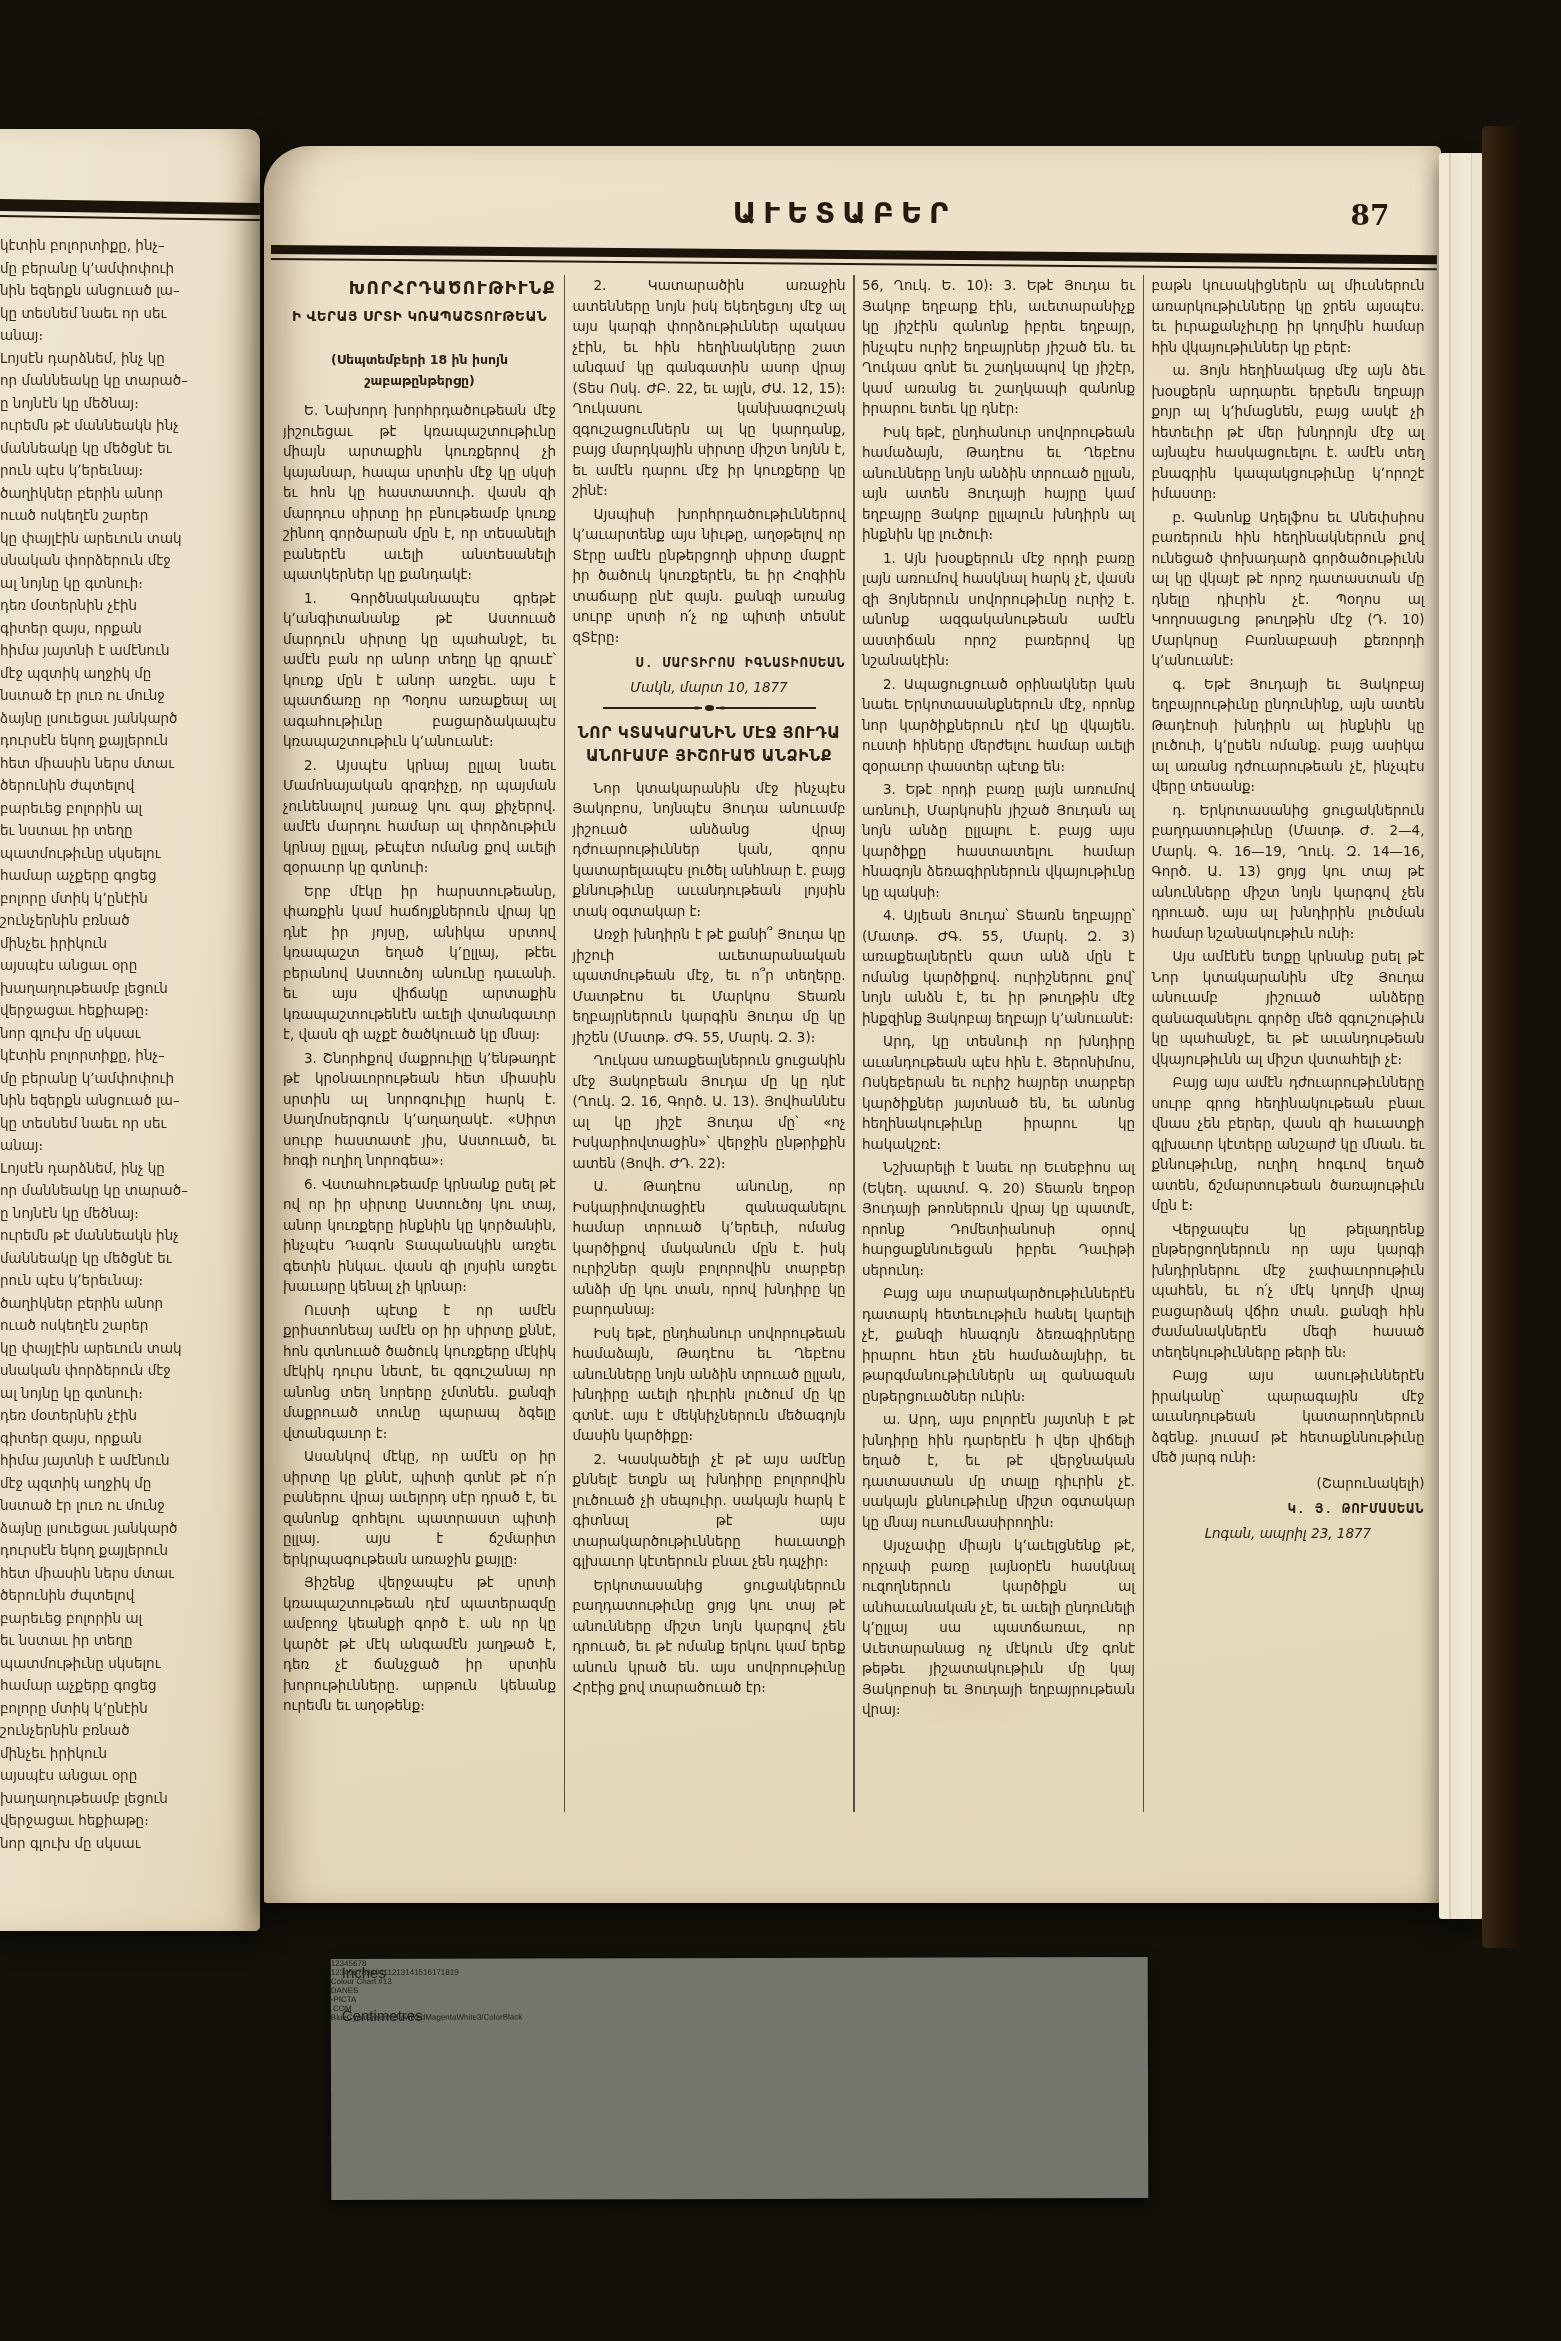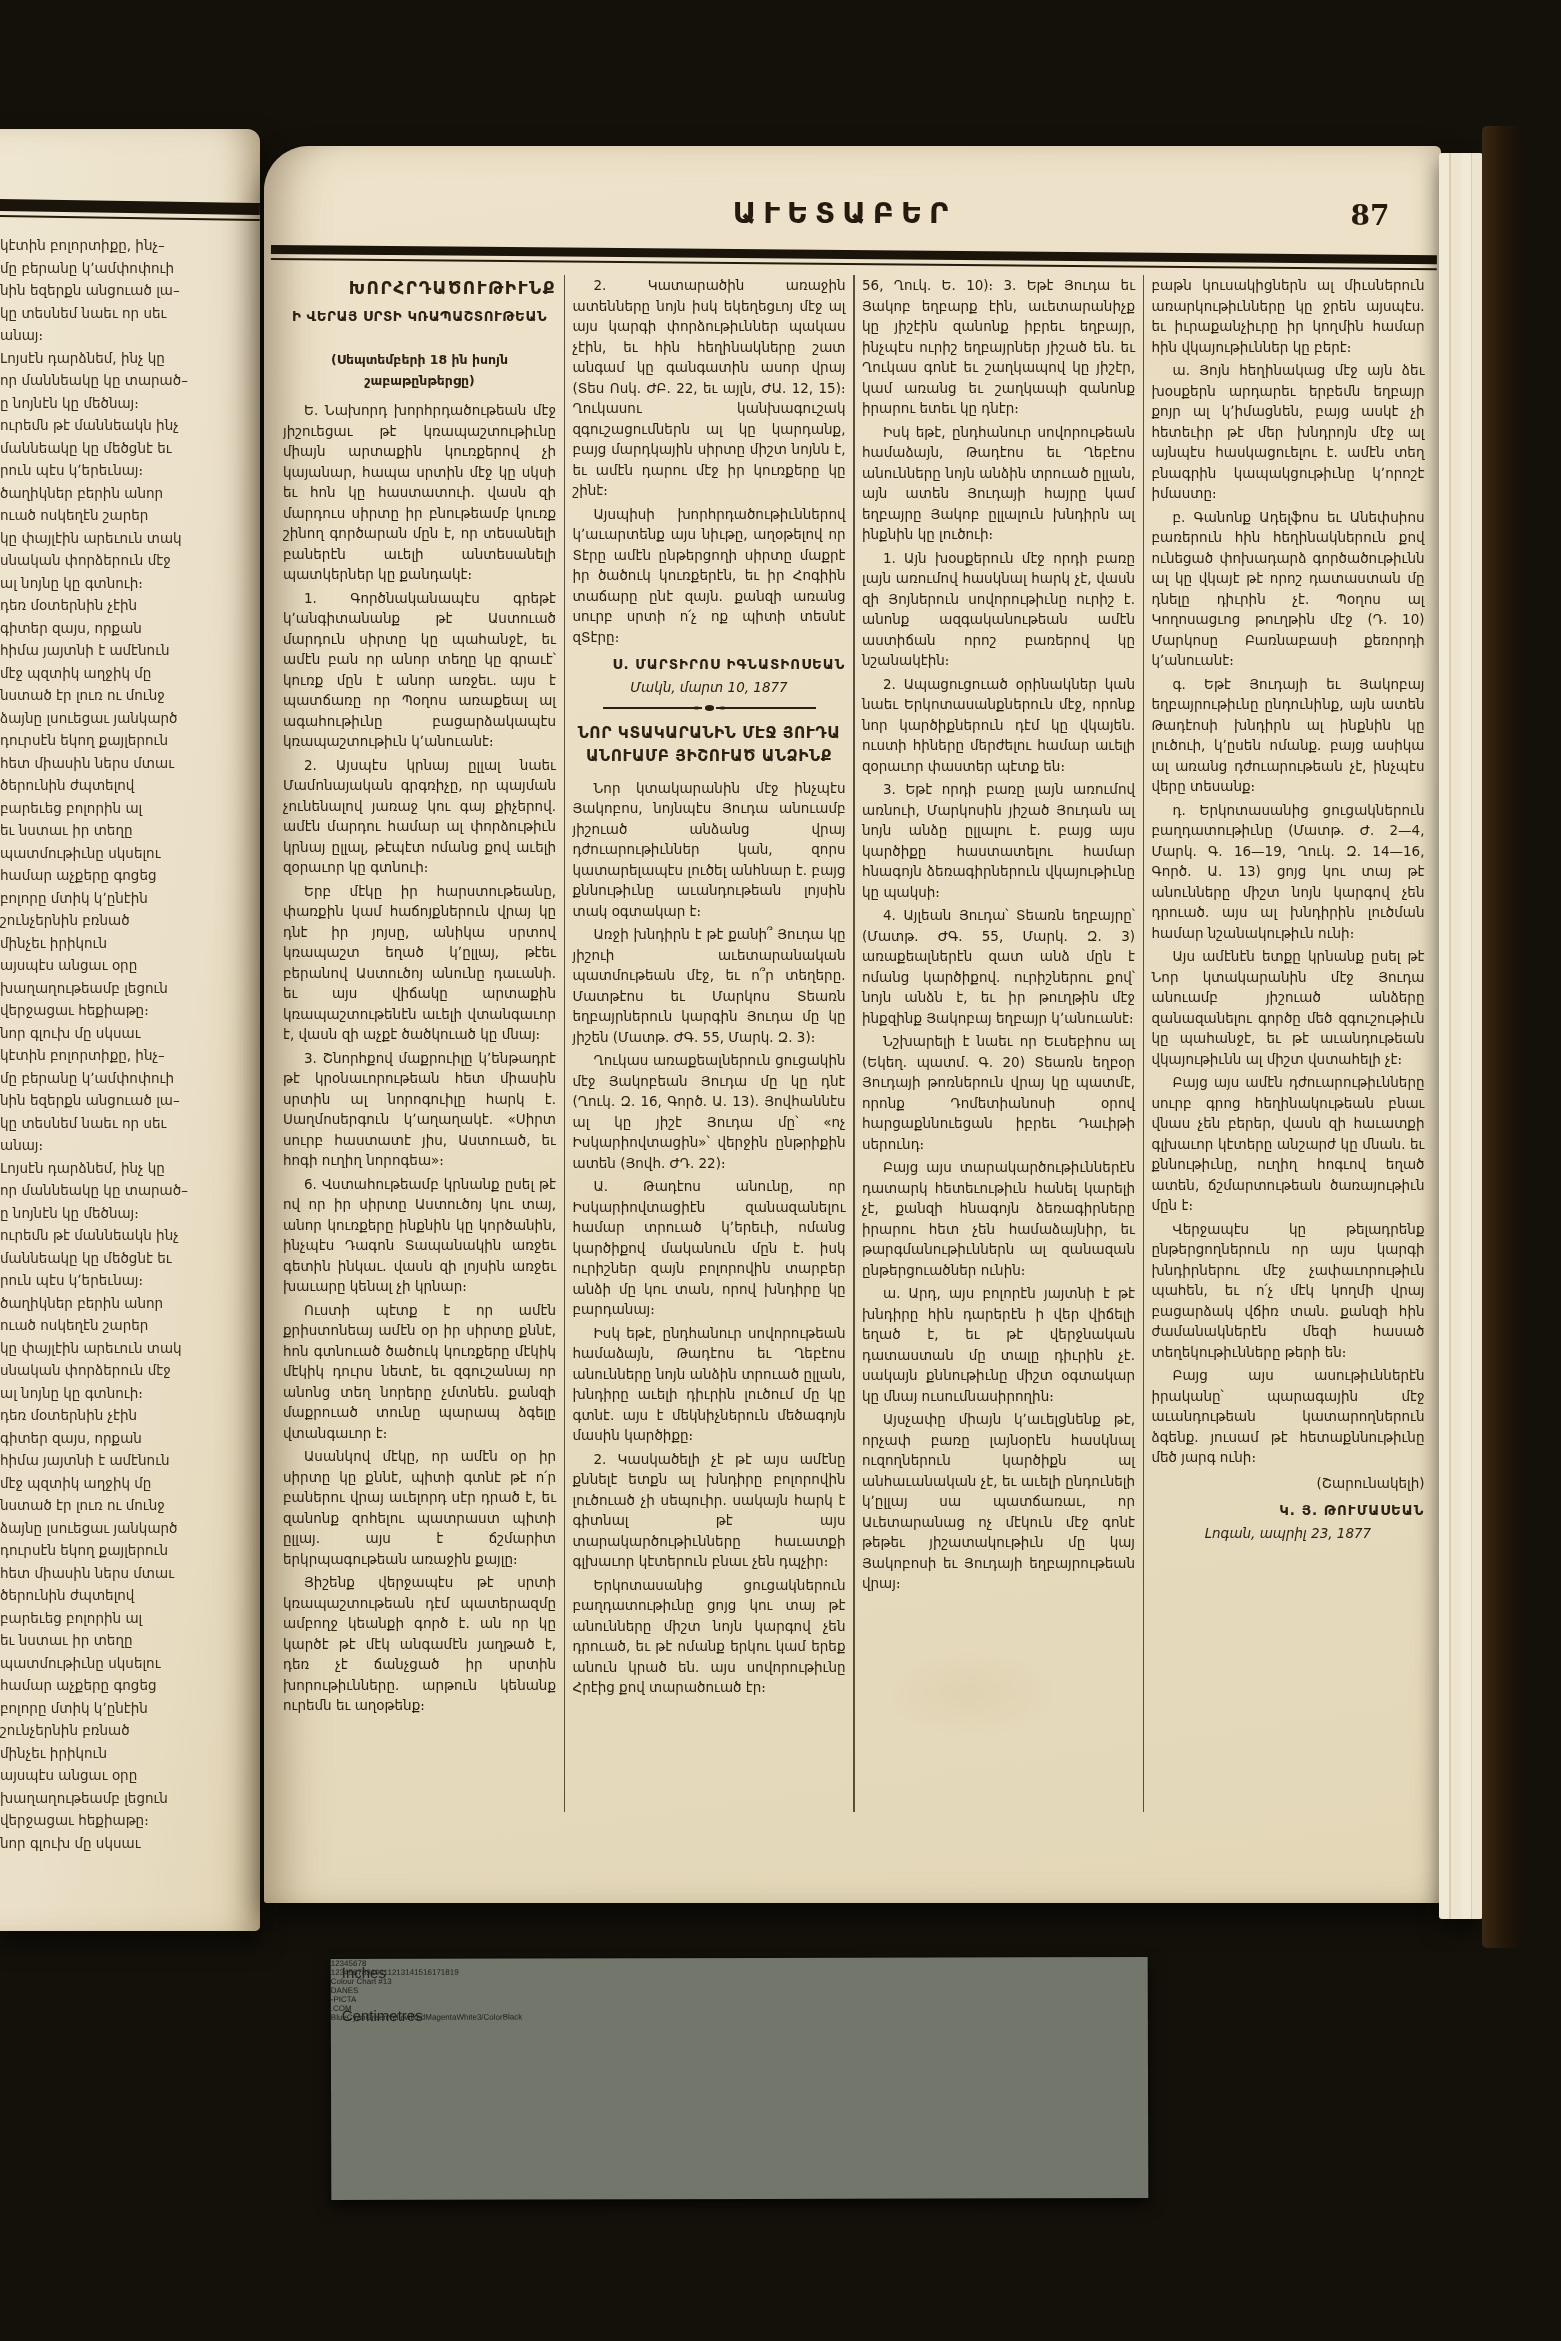--- a/index.html
+++ b/index.html
@@ -50,21 +50,21 @@
   
   .columns{position:absolute;top:129px;left:19px;width:1142px;height:1541px;display:flex;overflow:hidden;}
   .col{width:273px;flex:0 0 273px;color:#2e2114;font-size:13.5px;line-height:20.5px;text-align:justify;}
   .colsep{flex:0 0 1.5px;background:rgba(58,42,26,.8);margin:0 7.5px;height:1537px;}
   .bp{margin:0 0 3px 0;text-indent:21px;}
   .c3 p:first-of-type,.c4 p:first-of-type{text-indent:0;}
   .art-title{font-size:17px;font-weight:bold;letter-spacing:1.5px;text-align:right;margin:3px 0 7px;text-indent:0;}
   .art-sub{font-size:13.5px;font-weight:bold;letter-spacing:0.5px;text-align:center;margin:0 0 24px;text-indent:0;}
   .art-note{font-size:12.5px;text-align:center;margin:0 0 9px;text-indent:0;font-weight:bold;}
   .a2-title{font-size:15.5px;font-weight:bold;letter-spacing:0.5px;text-align:center;line-height:23px;margin:5px 0 10px;text-indent:0;}
-  .sig{ text-align:right;font-weight:bold;letter-spacing:1px;font-size:13.5px;margin:7px 0 2px;}
+  .sig{ text-align:right;font-weight:bold;letter-spacing:1px;font-size:13.5px;margin:7px 0 2px;font-family:Liberation Mono, monospace;}
   .dateline{text-align:center;font-style:italic;font-size:13.5px;margin:0 4px 5px;}
   .orn{display:flex;align-items:center;justify-content:center;margin:8px 30px 11px;}
   .orn::before,.orn::after{content:"";flex:1;height:1.5px;background:#2c2013;}
   .orn-eye{width:9px;height:5.5px;border-radius:50%;background:#2c2013;margin:0 2.5px;
     box-shadow:-13px 0 0 -1.5px #2c2013, 13px 0 0 -1.5px #2c2013;}
   .cont{ text-align:right;font-size:13.5px;margin:5px 0 2px;}
   
   .fore-edge{position:absolute;left:1439px;top:153px;width:44px;height:1766px;
     background:repeating-linear-gradient(90deg,#f0e9d6 0 10px,#d9cdae 10px 11.5px,#ece4cf 11.5px 22px);
     border-radius:3px;box-shadow:0 10px 20px rgba(0,0,0,.5);}
@@ -246,20 +246,21 @@
     <div class="colsep"></div>
 
     <div class="col c3">
 
     <p class="bp">56, Ղուկ. Ե. 10)։ 3. Եթէ Յուդա եւ Յակոբ եղբարք էին, աւետարանիչք կը յիշէին զանոնք իբրեւ եղբայր, ինչպէս ուրիշ եղբայրներ յիշած են. եւ Ղուկաս գոնէ եւ շաղկապով կը յիշէր, կամ առանց եւ շաղկապի զանոնք իրարու ետեւ կը դնէր։</p>
         <p class="bp">Իսկ եթէ, ընդհանուր սովորութեան համաձայն, Թադէոս եւ Ղեբէոս անունները նոյն անձին տրուած ըլլան, այն ատեն Յուդայի հայրը կամ եղբայրը Յակոբ ըլլալուն խնդիրն ալ ինքնին կը լուծուի։</p>
         <p class="bp">1. Այն խօսքերուն մէջ որդի բառը լայն առումով հասկնալ հարկ չէ, վասն զի Յոյներուն սովորութիւնը ուրիշ է. անոնք ազգականութեան ամէն աստիճան որոշ բառերով կը նշանակէին։</p>
         <p class="bp">2. Ապացուցուած օրինակներ կան նաեւ Երկոտասանքներուն մէջ, որոնք նոր կարծիքներուն դէմ կը վկայեն. ուստի հիները մերժելու համար աւելի զօրաւոր փաստեր պէտք են։</p>
         <p class="bp">3. Եթէ որդի բառը լայն առումով առնուի, Մարկոսին յիշած Յուդան ալ նոյն անձը ըլլալու է. բայց այս կարծիքը հաստատելու համար հնագոյն ձեռագիրներուն վկայութիւնը կը պակսի։</p>
         <p class="bp">4. Այլեան Յուդա՝ Տեառն եղբայրը՝ (Մատթ. ԺԳ. 55, Մարկ. Զ. 3) առաքեալներէն զատ անձ մըն է ոմանց կարծիքով. ուրիշներու քով՝ նոյն անձն է, եւ իր թուղթին մէջ ինքզինք Յակոբայ եղբայր կ՚անուանէ։</p>
+        <p class="bp">Արդ, կը տեսնուի որ խնդիրը աւանդութեան պէս հին է. Յերոնիմոս, Ոսկեբերան եւ ուրիշ հայրեր տարբեր կարծիքներ յայտնած են, եւ անոնց հեղինակութիւնը իրարու կը հակակշռէ։</p>
         <p class="bp">Նշխարելի է նաեւ որ Եւսեբիոս ալ (Եկեղ. պատմ. Գ. 20) Տեառն եղբօր Յուդայի թոռներուն վրայ կը պատմէ, որոնք Դոմետիանոսի օրով հարցաքննուեցան իբրեւ Դաւիթի սերունդ։</p>
         <p class="bp">Բայց այս տարակարծութիւններէն դատարկ հետեւութիւն հանել կարելի չէ, քանզի հնագոյն ձեռագիրները իրարու հետ չեն համաձայնիր, եւ թարգմանութիւններն ալ զանազան ընթերցուածներ ունին։</p>
         <p class="bp">ա. Արդ, այս բոլորէն յայտնի է թէ խնդիրը հին դարերէն ի վեր վիճելի եղած է, եւ թէ վերջնական դատաստան մը տալը դիւրին չէ. սակայն քննութիւնը միշտ օգտակար կը մնայ ուսումնասիրողին։</p>
         <p class="bp">Այսչափը միայն կ՚աւելցնենք թէ, որչափ բառը լայնօրէն հասկնալ ուզողներուն կարծիքն ալ անհաւանական չէ, եւ աւելի ընդունելի կ՚ըլլայ սա պատճառաւ, որ Աւետարանաց ոչ մէկուն մէջ գոնէ թեթեւ յիշատակութիւն մը կայ Յակոբոսի եւ Յուդայի եղբայրութեան վրայ։</p>
       </div>
     <div class="colsep"></div>
 
     <div class="col c4">
       <div>
 

